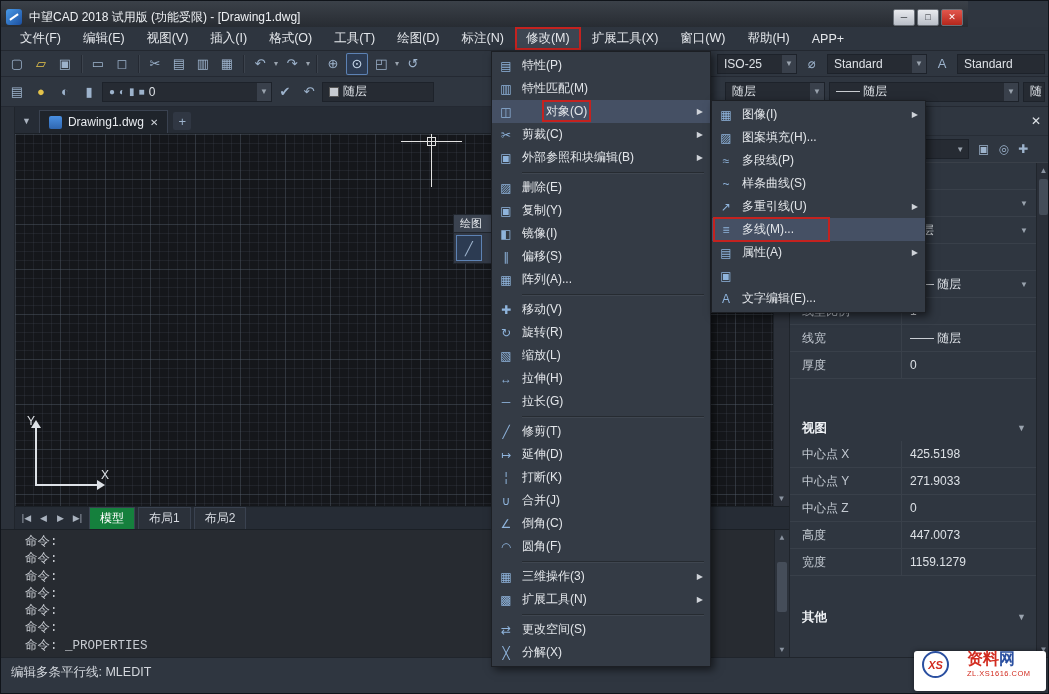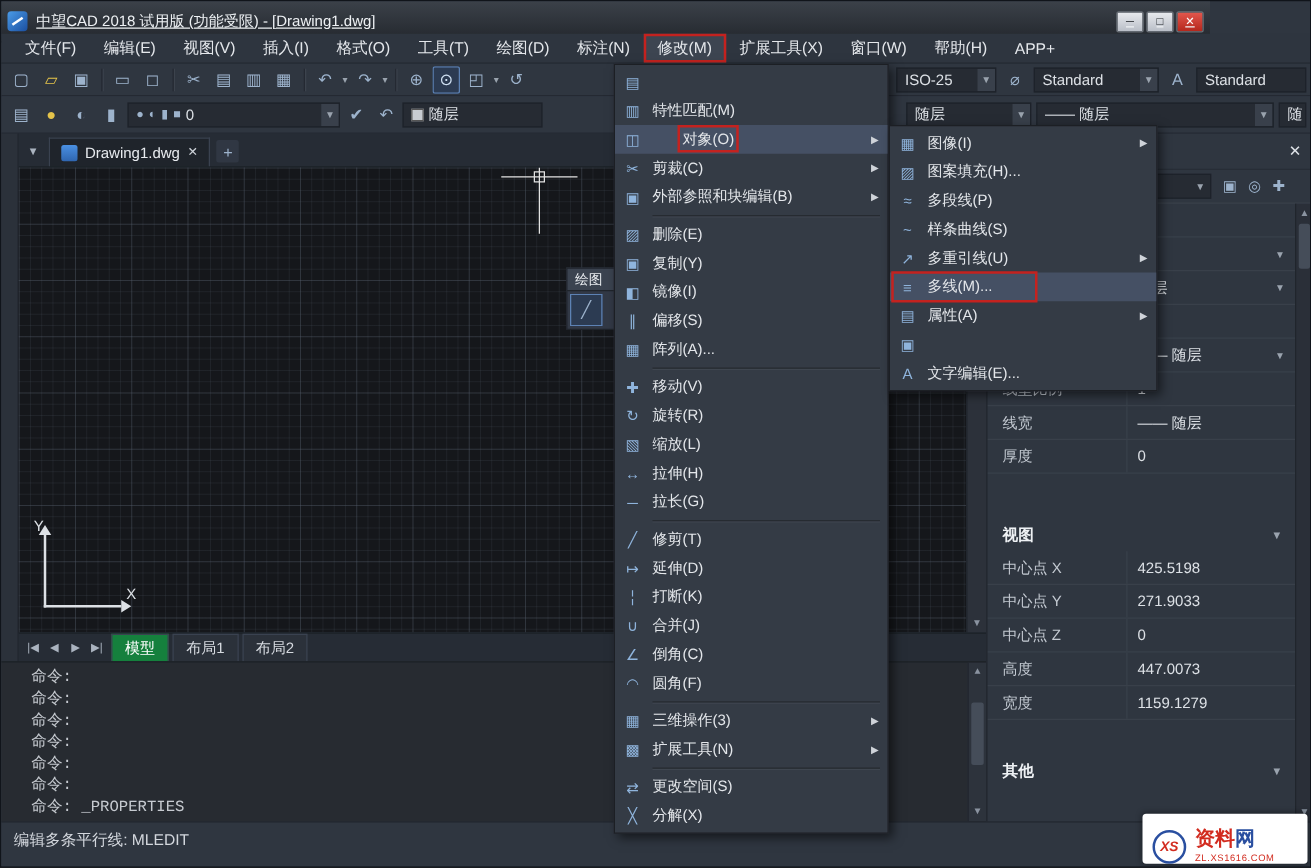--- a/index.html
+++ b/index.html
@@ -3,21 +3,21 @@
 <meta charset="utf-8">
 <style>
   * { margin:0; padding:0; box-sizing:border-box; }
   html,body { background:#111; }
   body { font-family:"Liberation Sans","DejaVu Sans",sans-serif; }
   #window { position:relative; width:1049px; height:694px; background:#2f3640; overflow:hidden; border:1px solid #10141a; }
 
   
   #titlebar { position:absolute; left:0; top:0; width:967px; height:26px;
     background:linear-gradient(#3b4149,#23272d); display:flex; align-items:center;
-    padding:16px 5px; color:#eef1f4; font-size:12px; border-bottom:1px solid #15181d;text-decoration:underline; }
+    padding:16px 5px; color:#eef1f4; font-size:12px; border-bottom:1px solid #15181d; }
   .app-logo { width:16px; height:16px; border-radius:3px; margin-right:7px;
     background:linear-gradient(135deg,#4a9be8,#1b4fa0); position:relative; }
   .app-logo::after { content:""; position:absolute; left:3px; top:7px; width:10px; height:2px; background:#fff; transform:rotate(-35deg); }
   .cap-group { margin-left:auto; display:flex; gap:2px; }
   .cap-btn { width:22px; height:17px; display:flex; align-items:center; justify-content:center;
     background:linear-gradient(#e8eaee,#b9bec7); border:1px solid #6a7078; border-radius:2px;
     color:#22262b; font-size:9px; }
   .cap-btn.close { background:linear-gradient(#e2574d,#b5271c); color:#fff; }
 
   
@@ -143,21 +143,21 @@
   .mi .lb { flex:1; }
   .mi .ar { width:10px; color:#cfd3d9; font-size:8px; text-align:right; }
   .mi.hl { background:#455064; }
   .msep { height:1px; background:#262b31; box-shadow:0 1px 0 #3f4650; margin:3px 6px 3px 30px; }
   .annot-label { outline:2px solid #c4221f; outline-offset:2px;margin-left:24px; }
   .annot-wrap { display:inline-flex; align-items:center; outline:2px solid #c4221f; outline-offset:2px; padding-right:32px; }
   .annot-wrap .ic { width:18px; text-align:center; margin-right:7px; color:#8fb4dc; }
 
   
   #watermark { position:absolute; right:2px; bottom:2px; width:132px; height:40px; background:#fff; border-radius:3px;
-    display:flex; align-items:flex-end; gap:7px; padding:0 8px; z-index:90; box-shadow:0 0 5px rgba(0,0,0,.45); }
+    display:flex; align-items:flex-start; gap:18px; padding:0 8px; z-index:90; box-shadow:0 0 5px rgba(0,0,0,.45); }
   .wm-logo { width:27px; height:27px; border-radius:50%; border:2px solid #2a4fa0; color:#d22b1f; font-weight:bold;
     font-style:italic; display:flex; align-items:center; justify-content:center; font-size:11px; flex:none; }
   .wm-col { display:flex; flex-direction:column; }
   .wm-title { font-size:16px; font-weight:bold; line-height:1; }
   .wm-red { color:#d22b1f; } .wm-blue { color:#2a4fa0; }
   .wm-url { font-size:7.5px; color:#d22b1f; letter-spacing:.5px; margin-top:2px; }
 </style>
 </head>
 <body>
 
@@ -441,20 +441,21 @@
     <div class="p-scroll">
       <div class="sc-arrow">▲</div>
       <div class="sc-thumb"></div>
       <div class="sc-arrow bottom">▼</div>
     </div>
   </div>
 
   <div id="menu-modify" class="menu">
     <div class="mi">
         <span class="ic">▤</span>
+        <span class="lb">特性(P)</span>
       </div>
     <div class="mi">
         <span class="ic">▥</span>
         <span class="lb">特性匹配(M)</span>
       </div>
     <div class="mi hl">
         <span class="ic">◫</span>
         <span class="lb"><span class="annot-label">对象(O)</span></span>
         <span class="ar">▶</span>
       </div>

